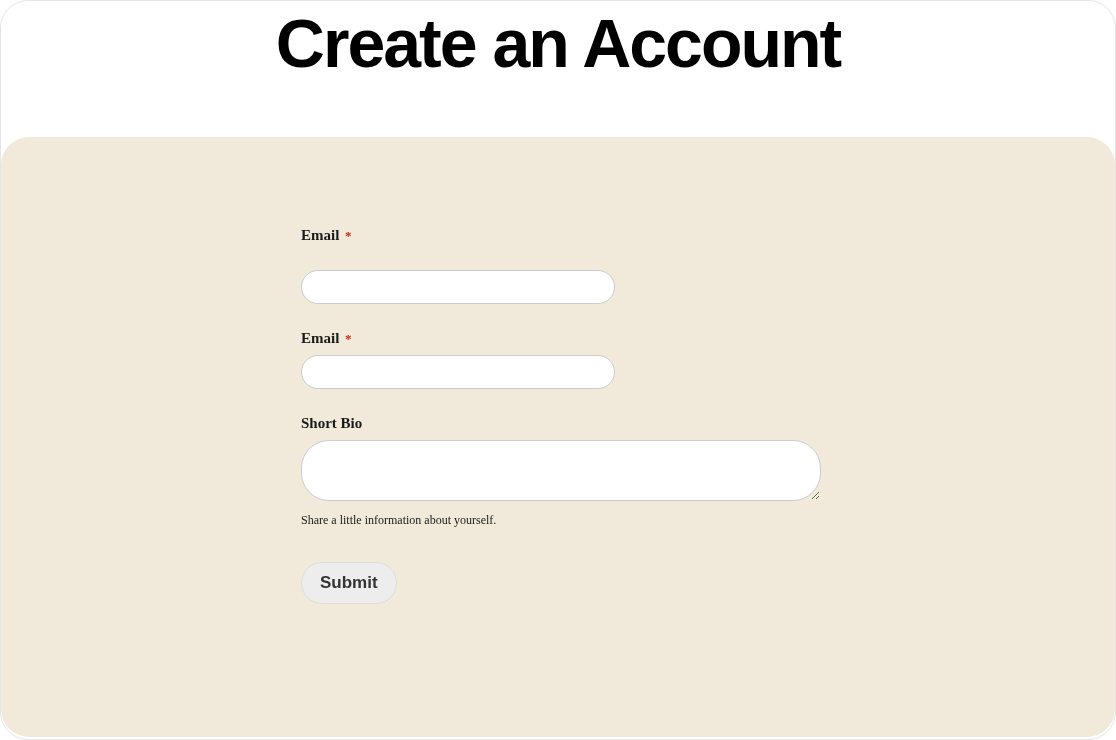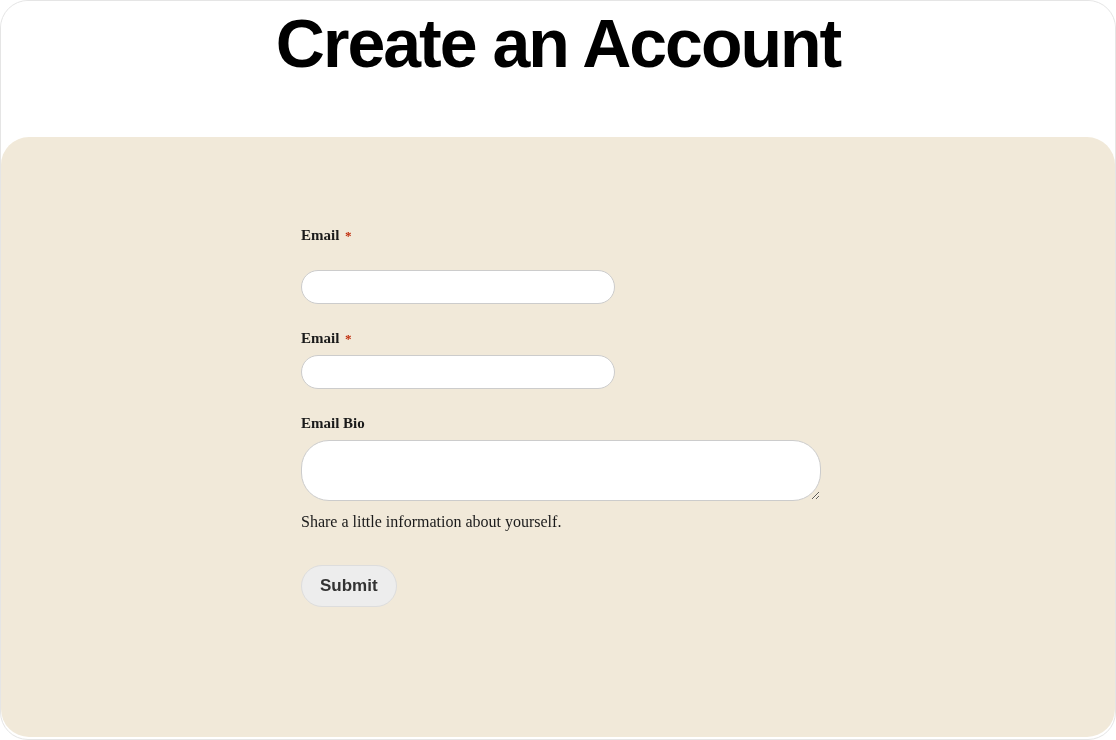--- a/index.html
+++ b/index.html
@@ -87,21 +87,21 @@
       border: 1px solid #ccc;
       background: #fff;
       font-size: 15px;
       padding: 6px 8px;
       width: 520px;
       height: 61px;
       font-family: inherit;
       resize: both;
     }
     .help-text {
-      font-size: 16px;
+      font-size: 12px;
       color: #1a1a1a;
       margin-top: 8px;
     }
     .submit-button {
       background: #ededed;
       border: 1px solid #ddd;
       color: #333;
       font-family: -apple-system, BlinkMacSystemFont, "Segoe UI", Helvetica, Arial, sans-serif;
       font-size: 17px;
       font-weight: 600;
@@ -135,21 +135,21 @@
       <label class="field-label">
         <span>Email</span>
         <span class="required-asterisk">*</span>
       </label>
       <input type="email" class="text-input wide-input" value="" style="">
     </div>
 
 
     <div class="field-group">
       <label class="field-label">
-        <span>Email Bio</span>
+        <span>Short Bio</span>
       </label>
       <textarea class="textarea-input" style=""></textarea>
       <div class="help-text">Share a little information about yourself.</div>
     </div>
 
     <button class="submit-button">Submit</button>
 
   </div>
 </div>
 

